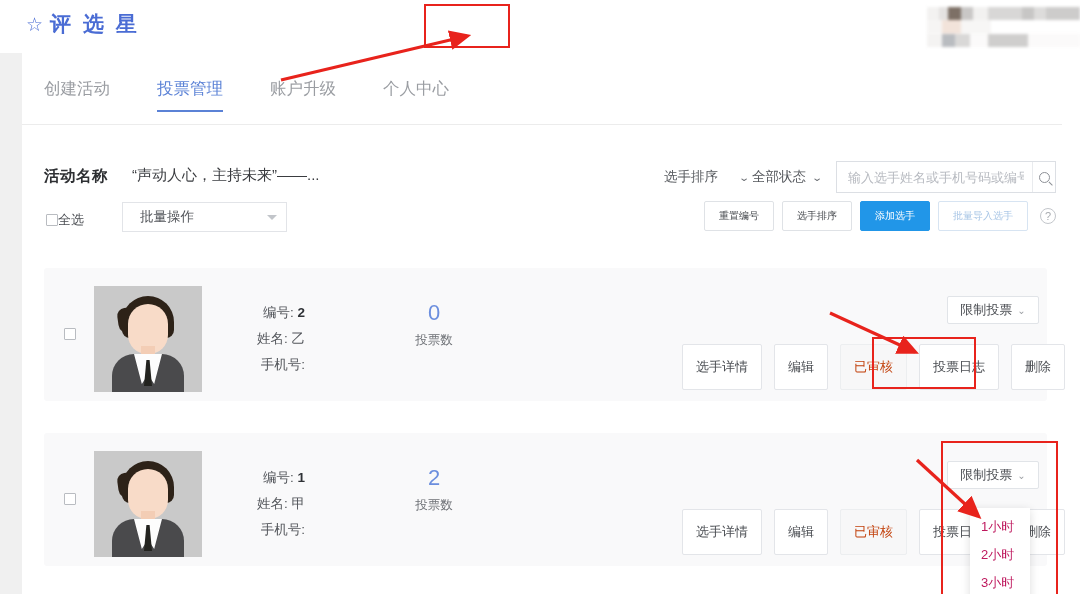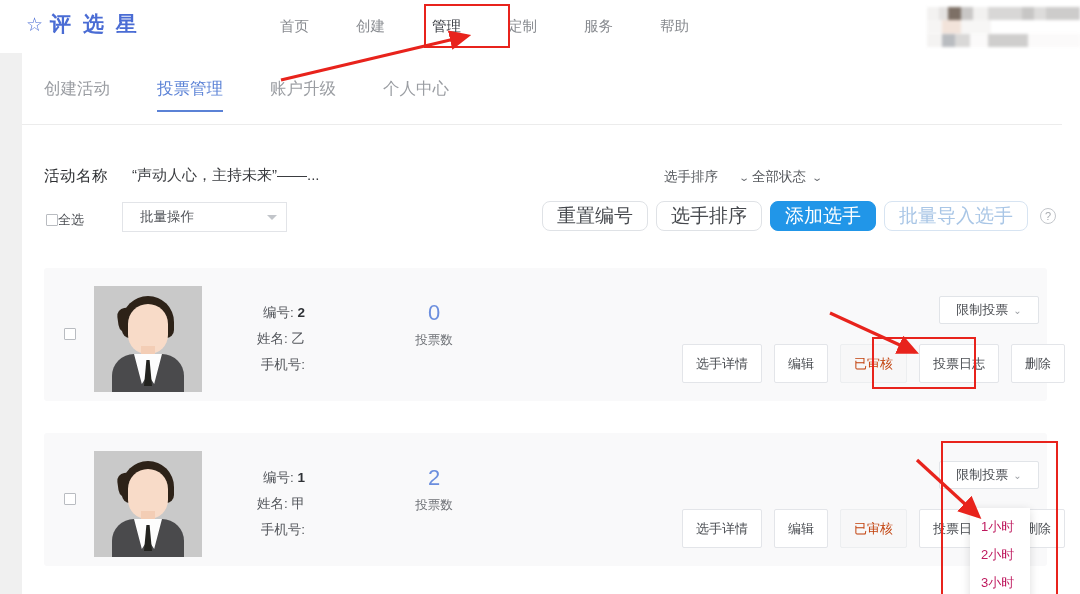--- a/index.html
+++ b/index.html
@@ -46,21 +46,21 @@
   }
   .subtab { font-size: 16.5px; color: #9a9da2; cursor: pointer; position: relative; height: 72px; display: flex; align-items: center; }
   .subtab.active { color: #5b82d6; }
   .subtab.active::after {
     content: ""; position: absolute; left: 0; right: 0; bottom: 13px; height: 2px; background: #5b82d6;
   }
 
   
   .toolbar { position: absolute; left: 22px; top: 125px; width: 1040px; height: 140px; background: #fff; }
   .row1 { position: absolute; left: 0; top: 36px; width: 1040px; height: 34px; }
-  .act-label { position: absolute; left: 22px; top: 5px; font-size: 15.5px; font-weight: normal; color: #2e3033; letter-spacing: .5px; }
+  .act-label { position: absolute; left: 22px; top: 5px; font-size: 15.5px; font-weight: bold; color: #2e3033; letter-spacing: .5px; }
   .act-name  { position: absolute; left: 110px; top: 5px; font-size: 15px; color: #3a3c40; white-space: nowrap; }
 
   .sorter { position: absolute; left: 642px; top: 7px; font-size: 13.5px; color: #55585d; cursor: pointer; }
   .caret { display: inline-block; font-size: 10px; color: #6b6e73; transform: scaleX(1.4); }
   .sorter .caret { margin-left: 18px; }
   .status-sel { position: absolute; left: 730px; top: 7px; font-size: 13.5px; color: #55585d; cursor: pointer; }
   .status-sel .caret { margin-left: 3px; }
 
   .search-wrap {
     position: absolute; left: 814px; top: 0px; width: 220px; height: 32px;
@@ -84,23 +84,23 @@
   .selall-label { font-size: 13px; color: #4b4e53; }
   .bulk {
     position: absolute; left: 100px; top: 1px; width: 165px; height: 30px;
     border: 1px solid #e2e4e8; background: #fff; display: flex; align-items: center;
     padding: 0 9px 0 17px; font-size: 13.5px; color: #52555a; cursor: pointer; justify-content: space-between;
   }
   .bulk .tri { width: 0; height: 0; border-left: 5px solid transparent; border-right: 5px solid transparent; border-top: 5px solid #c2c5ca; }
 
   .btnrow { position: absolute; right: 6px; top: 0px; display: flex; align-items: center; gap: 8px; }
   .btn {
-    height: 30px; padding: 0 14px; font-size: 19px; border: 1px solid #dfe2e6; background: #fff;
+    height: 30px; padding: 0 14px; font-size: 10px; border: 1px solid #dfe2e6; background: #fff;
     color: #45484d; display: flex; align-items: center; justify-content: center; cursor: pointer;
-    font-family: inherit; white-space: nowrap; border-radius: 8px;
+    font-family: inherit; white-space: nowrap; border-radius: 2px;
   }
   .btn.primary { background: #2196e8; border-color: #2196e8; color: #fff; }
   .btn.ghost { color: #a9c6e6; border-color: #d7e4f2; }
   .help {
     width: 16px; height: 16px; border: 1px solid #c3c6cb; border-radius: 50%;
     color: #a8abb0; font-size: 11px; display: flex; align-items: center; justify-content: center;
     margin-left: 4px; cursor: pointer;
   }
 
   
@@ -124,28 +124,28 @@
             clip-path: polygon(30% 0, 70% 0, 100% 100%, 0 100%); }
 
   .info { position: absolute; left: 185px; top: 32px; font-size: 13.5px; color: #52555a; line-height: 26px; text-align: right; width: 76px; }
   .info b { color: #2f3236; font-weight: bold; }
   .info .ln { white-space: nowrap; }
   .votes { position: absolute; left: 345px; top: 30px; width: 90px; text-align: center; }
   .votes .num { font-size: 22px; color: #6b8ede; line-height: 30px; }
   .votes .cap { font-size: 12.5px; color: #6e7176; margin-top: 4px; }
 
   .limit-btn {
-    position: absolute; right: 8px; top: 28px; width: 100px; height: 28px;
+    position: absolute; right: 8px; top: 28px; width: 92px; height: 28px;
     border: 1px solid #e1e4e8; background: #fff; font-size: 13px; color: #4c4f54;
     display: flex; align-items: center; justify-content: center; gap: 5px; cursor: pointer; border-radius: 2px;
   }
   .limit-btn .chev { font-size: 10px; color: #9c9fa4; }
   .cardbtns { position: absolute; left: 638px; top: 76px; display: flex; gap: 12px; }
   .cbtn {
-    height: 39px; padding: 0 13px; font-size: 13px; border: 1px solid #e3e5e9; background: #fff;
+    height: 46px; padding: 0 13px; font-size: 13px; border: 1px solid #e3e5e9; background: #fff;
     color: #4b4e53; display: flex; align-items: center; justify-content: center;
     cursor: pointer; white-space: nowrap; border-radius: 2px; font-family: inherit;
   }
   .cbtn.disabled { color: #c2410c; background: #f7f7f8; border-color: #eceef0; }
 
   .dropdown {
     position: absolute; left: 970px; top: 508px; width: 60px; background: #fff;
     box-shadow: 0 2px 9px rgba(0,0,0,.14); padding: 5px 0; z-index: 30;
   }
   .dd-item { font-size: 13px; color: #be185d; padding: 5px 0 5px 11px; cursor: pointer; white-space: nowrap; }
@@ -157,28 +157,20 @@
 </head>
 <body>
 
 <div id="root">
 
   <div class="header">
     <div class="logo">
       <span class="star">☆</span>
       <span>评 选 星</span>
     </div>
-    <div class="nav">
-      <div class="nav-item">首页</div>
-      <div class="nav-item">创建</div>
-      <div class="nav-item active">管理</div>
-      <div class="nav-item">定制</div>
-      <div class="nav-item">服务</div>
-      <div class="nav-item">帮助</div>
-    </div>
     <div class="user-blur"></div>
   </div>
 
   <div class="gutter-left"></div>
   <div class="gutter-right"></div>
 
   <div class="subtabs">
     <div class="subtab">创建活动</div>
     <div class="subtab active">投票管理</div>
     <div class="subtab">账户升级</div>
@@ -194,20 +186,26 @@
       <div class="sorter">
         <span>选手排序</span>
         <span class="caret">⌄</span>
       </div>
 
       <div class="status-sel">
         <span>全部状态</span>
         <span class="caret">⌄</span>
       </div>
 
+      <div class="search-wrap">
+        <input class="search-input" type="text" placeholder="输入选手姓名或手机号码或编号" style="">
+        <button class="search-btn">
+          <span class="mag"></span>
+        </button>
+      </div>
     </div>
 
     <div class="row2">
       <div class="selall">
         <span class="cbx"></span>
         <span class="selall-label">全选</span>
       </div>
 
       <div class="bulk">
         <span>批量操作</span>

